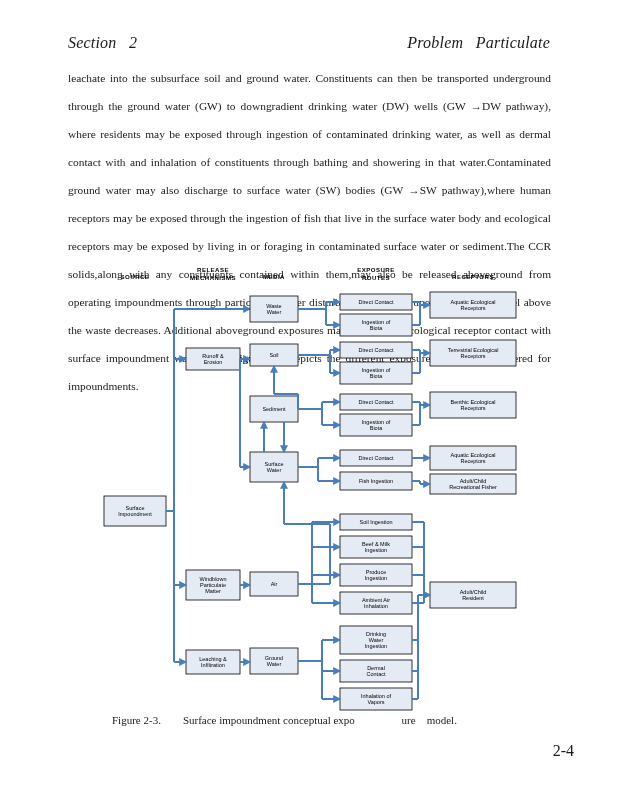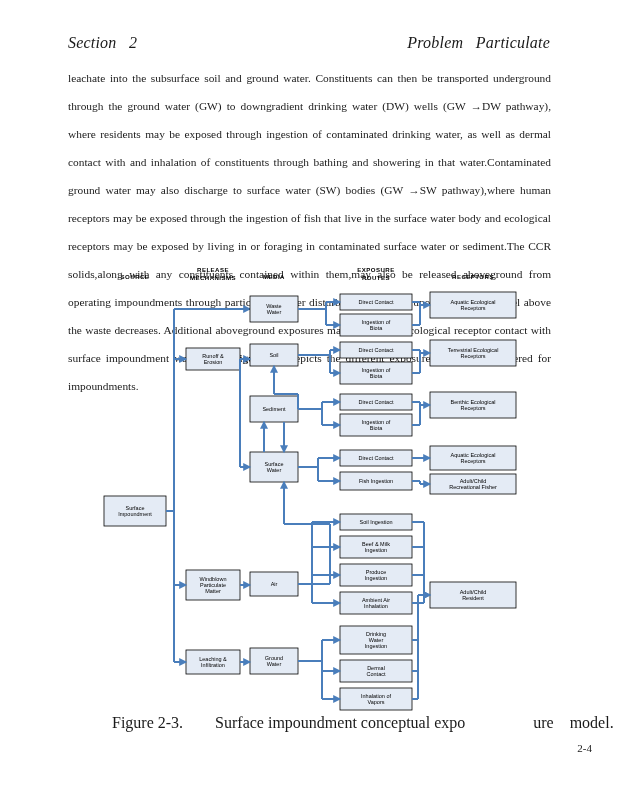--- a/index.html
+++ b/index.html
@@ -40,25 +40,25 @@
     font-family:"Liberation Sans", sans-serif;
     font-size:5.5px;fill:#000;text-anchor:middle;
   }
   .nodebox{fill:#eaf0f9;stroke:#000;stroke-width:.8;}
   .nodebox-sh{fill:#dfe7f3;}
   .lnk{stroke:#4a7ebb;stroke-width:2;fill:none;}
 
   
   .caption{
     position:absolute;left:112px;top:714px;width:420px;
-    font-size:16px;white-space:pre;
+    font-size:11px;white-space:pre;
   }
   .folio{
-    position:absolute;right:26px;top:742px;
-    font-size:11px;
+    position:absolute;right:44px;top:742px;
+    font-size:16px;
   }
 </style>
 </head>
 <body>
 
 <div class="page">
 
   <div class="runhead">
     <span class="sec">Section   2</span>
     <span class="ttl">Problem   Particulate</span>

